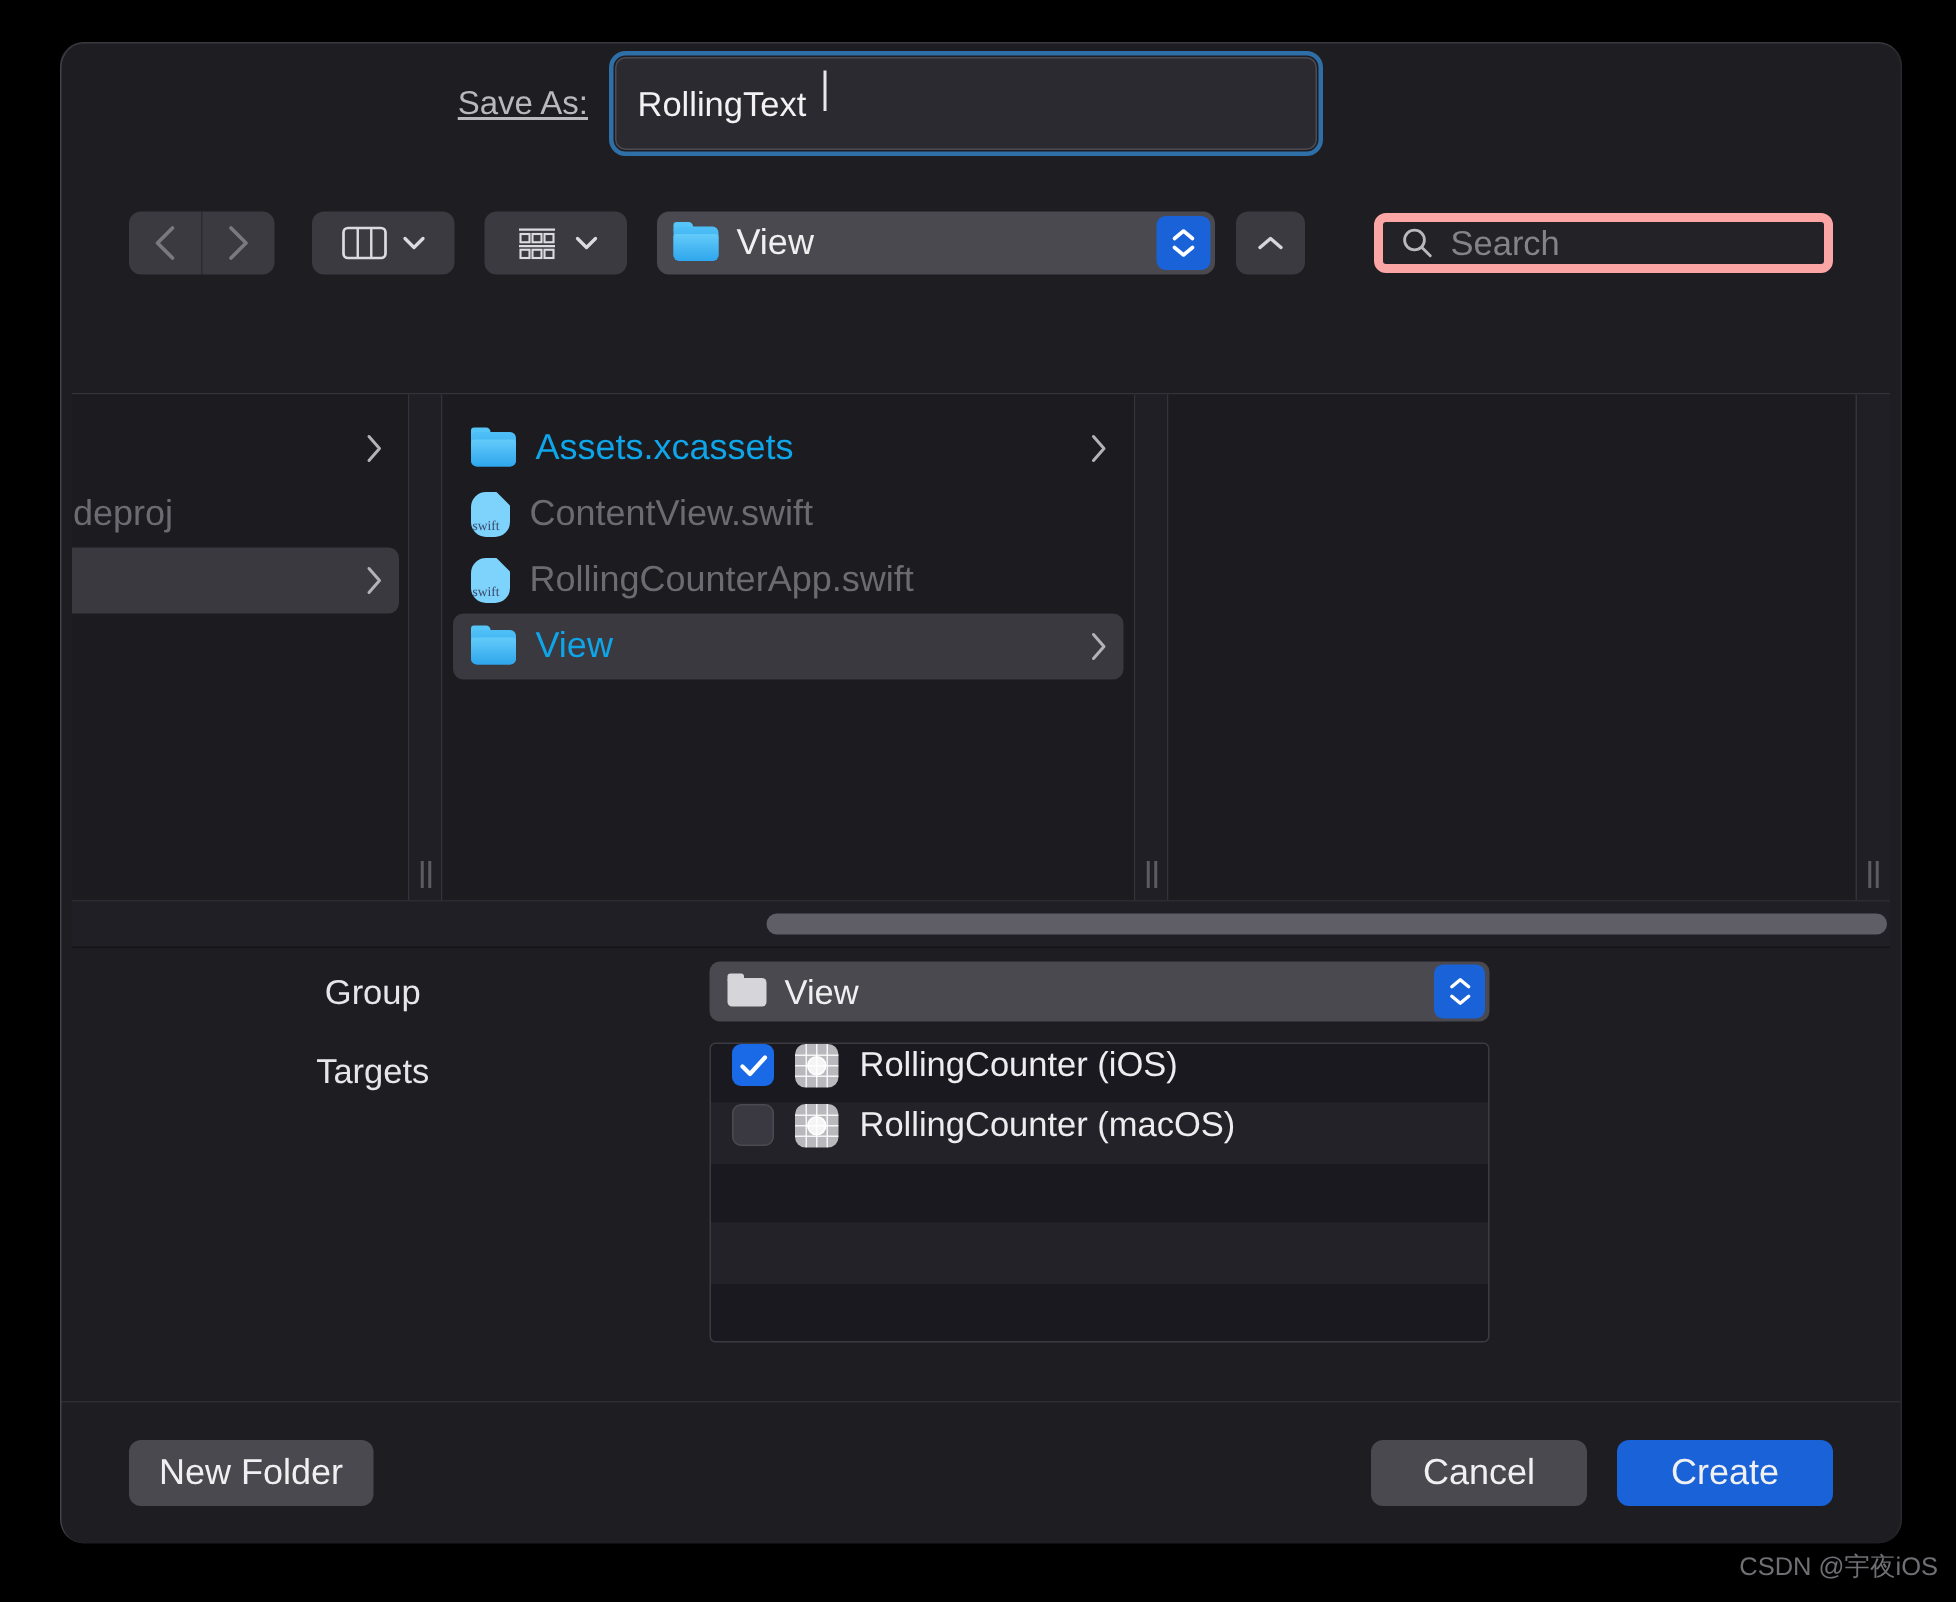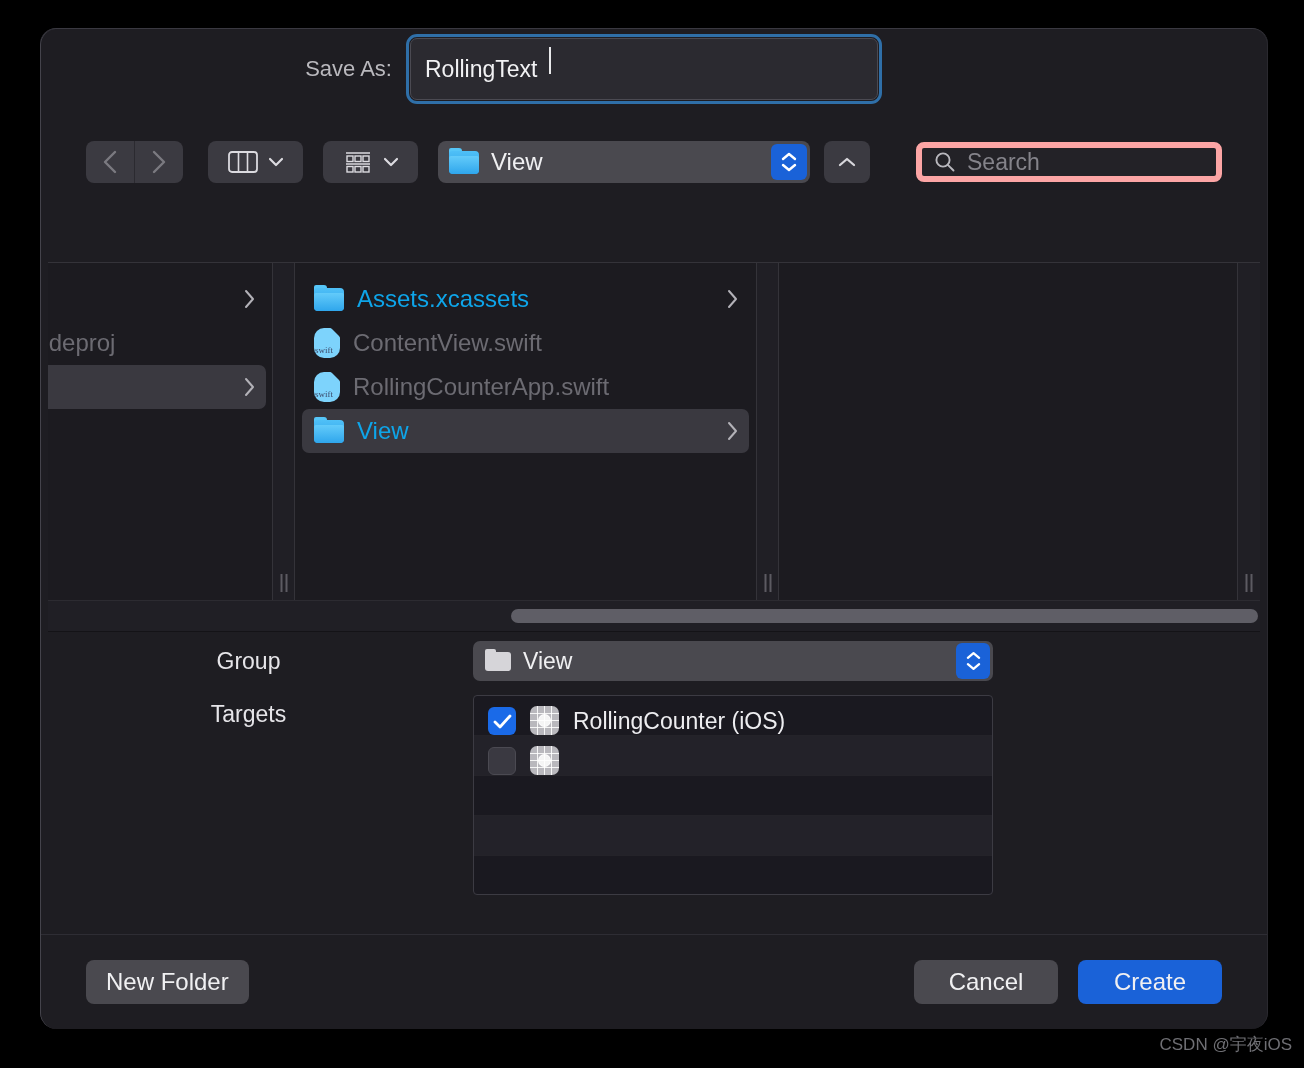--- a/index.html
+++ b/index.html
@@ -32,20 +32,21 @@
   }
 
   
   .form-row { display: flex; align-items: center; }
   .form-label {
     width: 370px;
     text-align: right;
     padding-right: 18px;
     color: #b9b8bd;
     font-size: 22px;
+    text-decoration: underline;
   }
   .saveas-row { margin-top: 9px; }
   .tags-row { margin-top: 20px; }
 
   .field-wrap {
     position: relative;
     width: 468px; height: 62px;
   }
   .text-field {
     position: absolute; inset: 0;
@@ -287,21 +288,21 @@
   .targets-row .lower-label { padding-top: 6px; }
   .targets-box {
     width: 520px; height: 200px;
     background: #1a1920;
     border: 1px solid #3c3b43;
     border-radius: 4px;
     overflow: hidden;
   }
   .t-row {
     height: 40px;
-    display: flex; align-items: flex-end;
+    display: flex; align-items: flex-start;
     padding-left: 14px;
     gap: 14px;
     border-bottom: 1px solid #242329;
   }
   .t-row.alt { background: #232229; }
   .t-name { font-size: 23px; color: #ededf0; }
   .checkbox {
     width: 28px; height: 28px;
     border-radius: 6px;
     flex: none;
@@ -592,20 +593,21 @@
           <span class="checkbox off"></span>
           <span class="target-icon">
             <i class="ti-h1"></i>
               <i class="ti-h2"></i>
               <i class="ti-h3"></i>
             <i class="ti-v1"></i>
               <i class="ti-v2"></i>
               <i class="ti-v3"></i>
             <i class="ti-c"></i>
           </span>
+          <span class="t-name">RollingCounter (macOS)</span>
         </div>
 
         <div class="t-row"></div>
         <div class="t-row alt"></div>
         <div class="t-row"></div>
       </div>
     </div>
   </div>
 
   <div class="bottom-bar">

